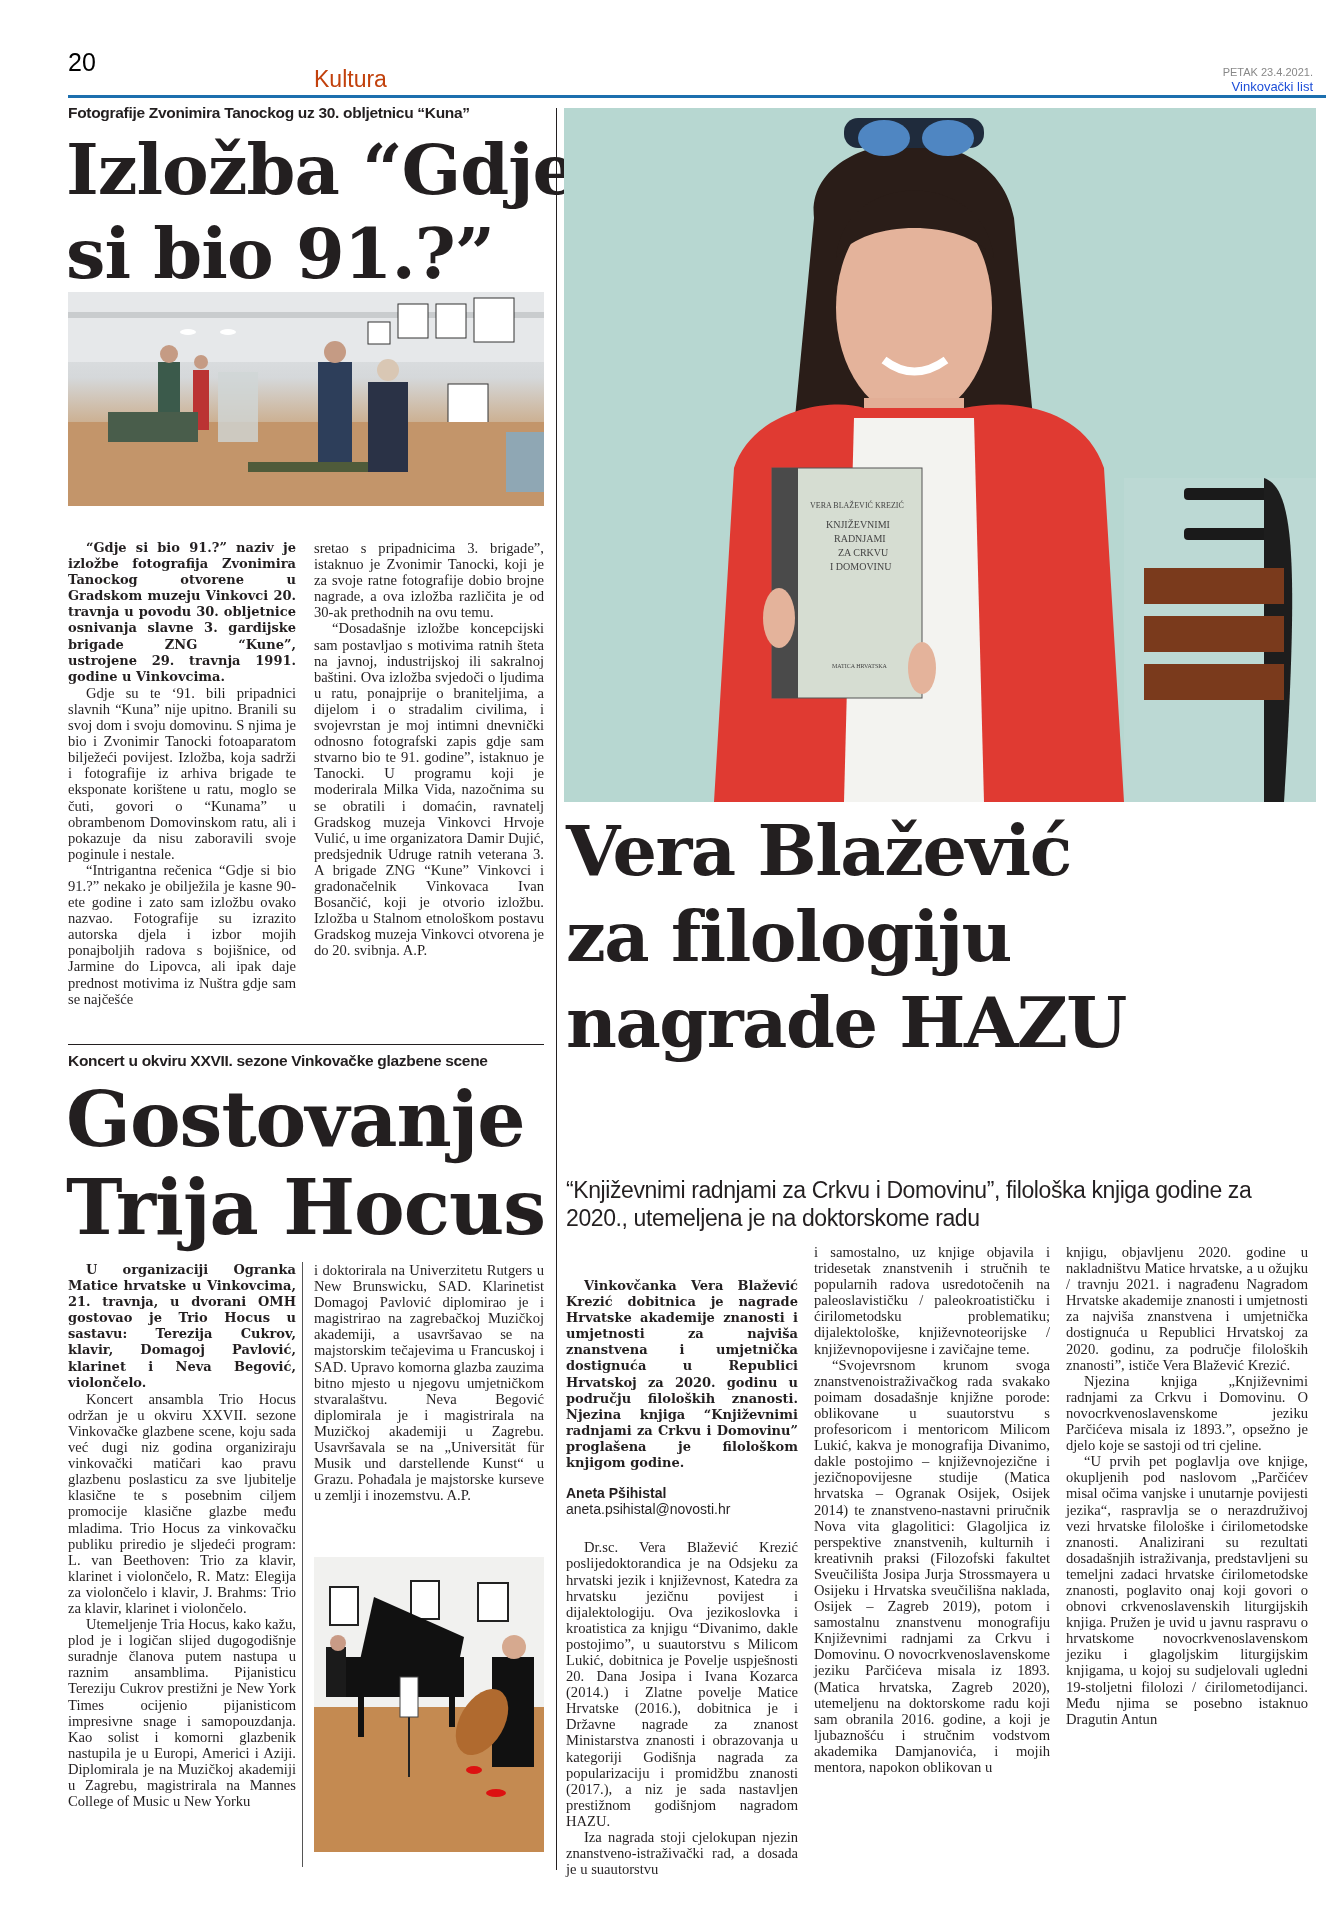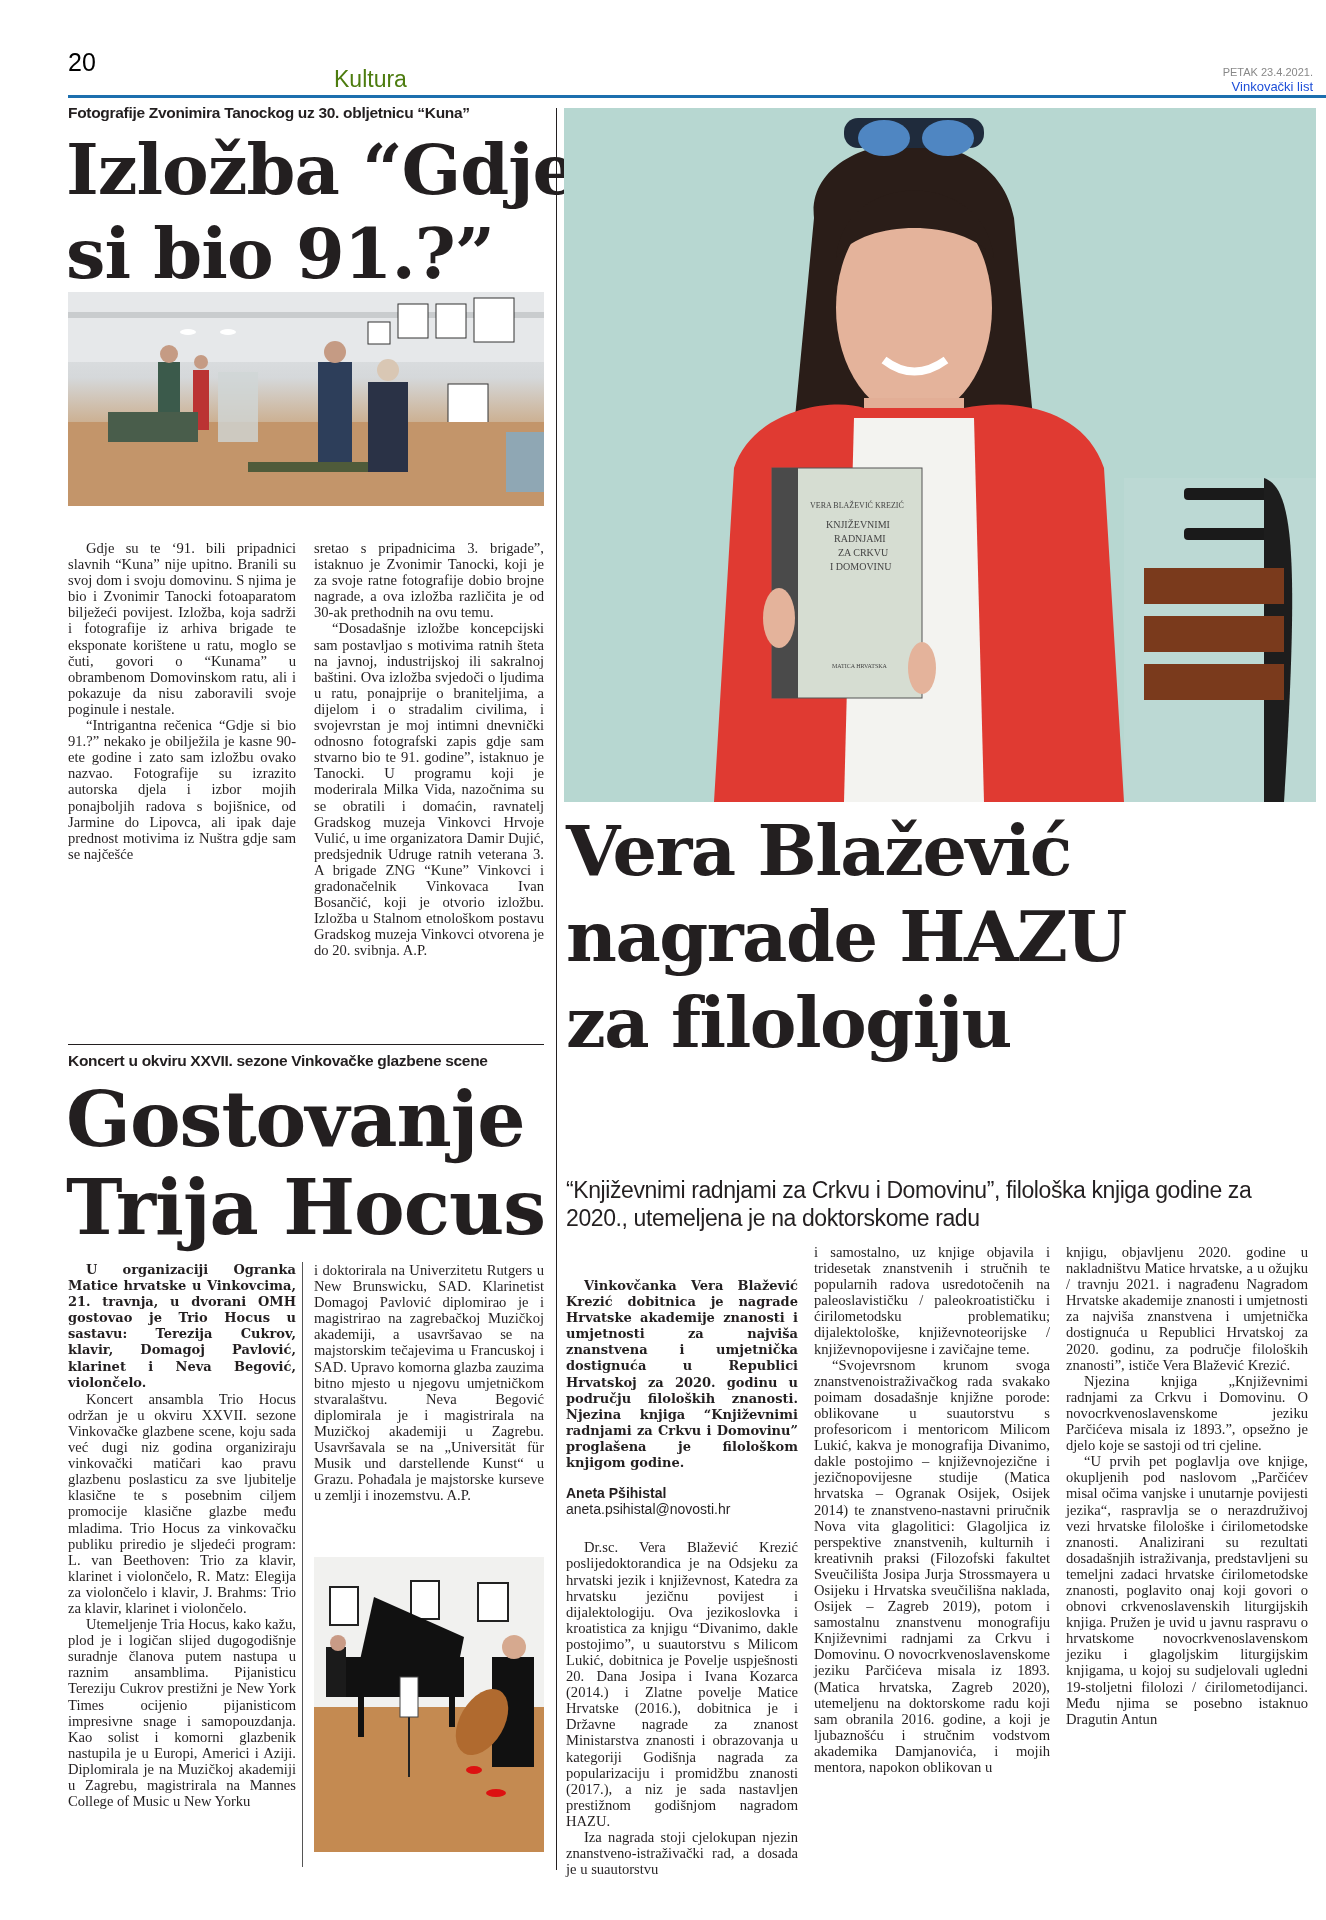--- a/index.html
+++ b/index.html
@@ -3,21 +3,21 @@
 <meta charset="utf-8">
 <style>
   * { box-sizing: border-box; margin: 0; padding: 0; }
   html, body { width: 1326px; height: 1920px; background: #fff; overflow: hidden; }
   body { position: relative; color: #231f20; font-family: "DejaVu Serif", serif; }
 
   .abs { position: absolute; }
 
   
   .page-num { left: 68px; top: 48px; font-family: "Liberation Sans", sans-serif; font-size: 25px; color: #000000; }
-  .section-name { left: 314px; top: 66px; font-family: "Liberation Sans", sans-serif; font-size: 23px; color: #4d7c0f; margin-left: 20px; }
+  .section-name { left: 314px; top: 66px; font-family: "Liberation Sans", sans-serif; font-size: 23px; color: #c2410c; }
   .hdr-date { right: 13px; top: 66px; font-family: "Liberation Sans", sans-serif; font-size: 11px; color: #888; text-align: right; }
   .hdr-paper { right: 13px; top: 79px; font-family: "Liberation Sans", sans-serif; font-size: 13px; color: #1d4ed8; text-align: right; }
   .hdr-rule { left: 68px; top: 95px; width: 1258px; height: 3px; background: #1c6fae; }
 
   .vrule { width: 1px; background: #231f20; }
   .hrule { height: 1px; background: #231f20; }
 
   .kicker { font-family: "Liberation Sans", sans-serif; font-weight: bold; font-size: 15.5px; letter-spacing: -0.3px; color: #231f20; white-space: nowrap; }
   .headline { font-family: "DejaVu Serif", serif; font-weight: bold; color: #231f20; letter-spacing: -1px; }
 
@@ -76,20 +76,21 @@
     <circle cx="267" cy="60" r="11" fill="#c59b84"></circle>
     <rect x="300" y="90" width="40" height="90" fill="#2a3246"></rect>
     <circle cx="320" cy="78" r="11" fill="#d9c7b4"></circle>
     <rect x="40" y="120" width="90" height="30" fill="#495d4b"></rect>
     <rect x="180" y="170" width="120" height="10" fill="#4f5b3a"></rect>
     <rect x="438" y="140" width="38" height="60" fill="#8fa7b4"></rect>
   </svg>
 </div>
 
 <div class="abs body-col" style="left:68px; top:540px; width:228px;">
+  <p class="lead">“Gdje si bio 91.?” naziv je izložbe fotografija Zvonimira Tanockog otvorene u Gradskom muzeju Vinkovci 20. travnja u povodu 30. obljetnice osnivanja slavne 3. gardijske brigade ZNG “Kune”, ustrojene 29. travnja 1991. godine u Vinkovcima.</p>
   <p>Gdje su te ‘91. bili pripadnici slavnih “Kuna” nije upitno. Branili su svoj dom i svoju domovinu. S njima je bio i Zvonimir Tanocki fotoaparatom bilježeći povijest. Izložba, koja sadrži i fotografije iz arhiva brigade te eksponate korištene u ratu, moglo se čuti, govori o “Kunama” u obrambenom Domovinskom ratu, ali i pokazuje da nisu zaboravili svoje poginule i nestale.</p>
   <p>“Intrigantna rečenica “Gdje si bio 91.?” nekako je obilježila je kasne 90-ete godine i zato sam izložbu ovako nazvao. Fotografije su izrazito autorska djela i izbor mojih ponajboljih radova s bojišnice, od Jarmine do Lipovca, ali ipak daje prednost motivima iz Nuštra gdje sam se najčešće</p>
 </div>
 <div class="abs body-col" style="left:314px; top:540px; width:230px;">
   <p class="noind">sretao s pripadnicima 3. brigade”, istaknuo je Zvonimir Tanocki, koji je za svoje ratne fotografije dobio brojne nagrade, a ova izložba različita je od 30-ak prethodnih na ovu temu.</p>
   <p>“Dosadašnje izložbe koncepcijski sam postavljao s motivima ratnih šteta na javnoj, industrijskoj ili sakralnoj baštini. Ova izložba svjedoči o ljudima u ratu, ponajprije o braniteljima, a dijelom i o stradalim civilima, i svojevrstan je moj intimni dnevnički odnosno fotografski zapis gdje sam stvarno bio te 91. godine”, istaknuo je Tanocki. U programu koji je moderirala Milka Vida, nazočnima su se obratili i domaćin, ravnatelj Gradskog muzeja Vinkovci Hrvoje Vulić, u ime organizatora Damir Dujić, predsjednik Udruge ratnih veterana 3. A brigade ZNG “Kune” Vinkovci i gradonačelnik Vinkovaca Ivan Bosančić, koji je otvorio izložbu. Izložba u Stalnom etnološkom postavu Gradskog muzeja Vinkovci otvorena je do 20. svibnja. A.P.</p>
 </div>
 
 <div class="abs hrule" style="left:68px; top:1044px; width:476px;"></div>
 
@@ -159,22 +160,22 @@
     <text x="274" y="448" font-family="Liberation Serif, serif" font-size="10" fill="#444">ZA CRKVU</text>
     <text x="266" y="462" font-family="Liberation Serif, serif" font-size="10" fill="#444">I DOMOVINU</text>
     <text x="268" y="560" font-family="Liberation Serif, serif" font-size="6" fill="#444">MATICA HRVATSKA</text>
     <ellipse cx="215" cy="510" rx="16" ry="30" fill="#e4b39b"></ellipse>
     <ellipse cx="358" cy="560" rx="14" ry="26" fill="#e4b39b"></ellipse>
   </svg>
 </div>
 
 <div class="abs headline" style="left:566px; top:808px; font-size:70px; line-height:86px; letter-spacing:-1.5px;">
   <div>Vera Blažević</div>
+  <div>za filologiju</div>
   <div>nagrade HAZU</div>
-  <div>za filologiju</div>
 </div>
 
 <div class="abs deck" style="left:566px; top:1176px; width:750px;">“Književnimi radnjami za Crkvu i Domovinu”, filološka knjiga godine za 2020., utemeljena je na doktorskome radu</div>
 
 <div class="abs body-col" style="left:566px; top:1244px; width:232px;margin-top:34px;">
   <p class="lead">Vinkovčanka Vera Blažević Krezić dobitnica je nagrade Hrvatske akademije znanosti i umjetnosti za najviša znanstvena i umjetnička dostignuća u Republici Hrvatskoj za 2020. godinu u području filoloških znanosti. Njezina knjiga “Književnimi radnjami za Crkvu i Domovinu” proglašena je filološkom knjigom godine.</p>
   <div style="height:14px;"></div>
   <div class="byline-name">Aneta Pšihistal</div>
   <div class="byline-mail">aneta.psihistal@novosti.hr</div>
   <div style="height:22px;"></div>

